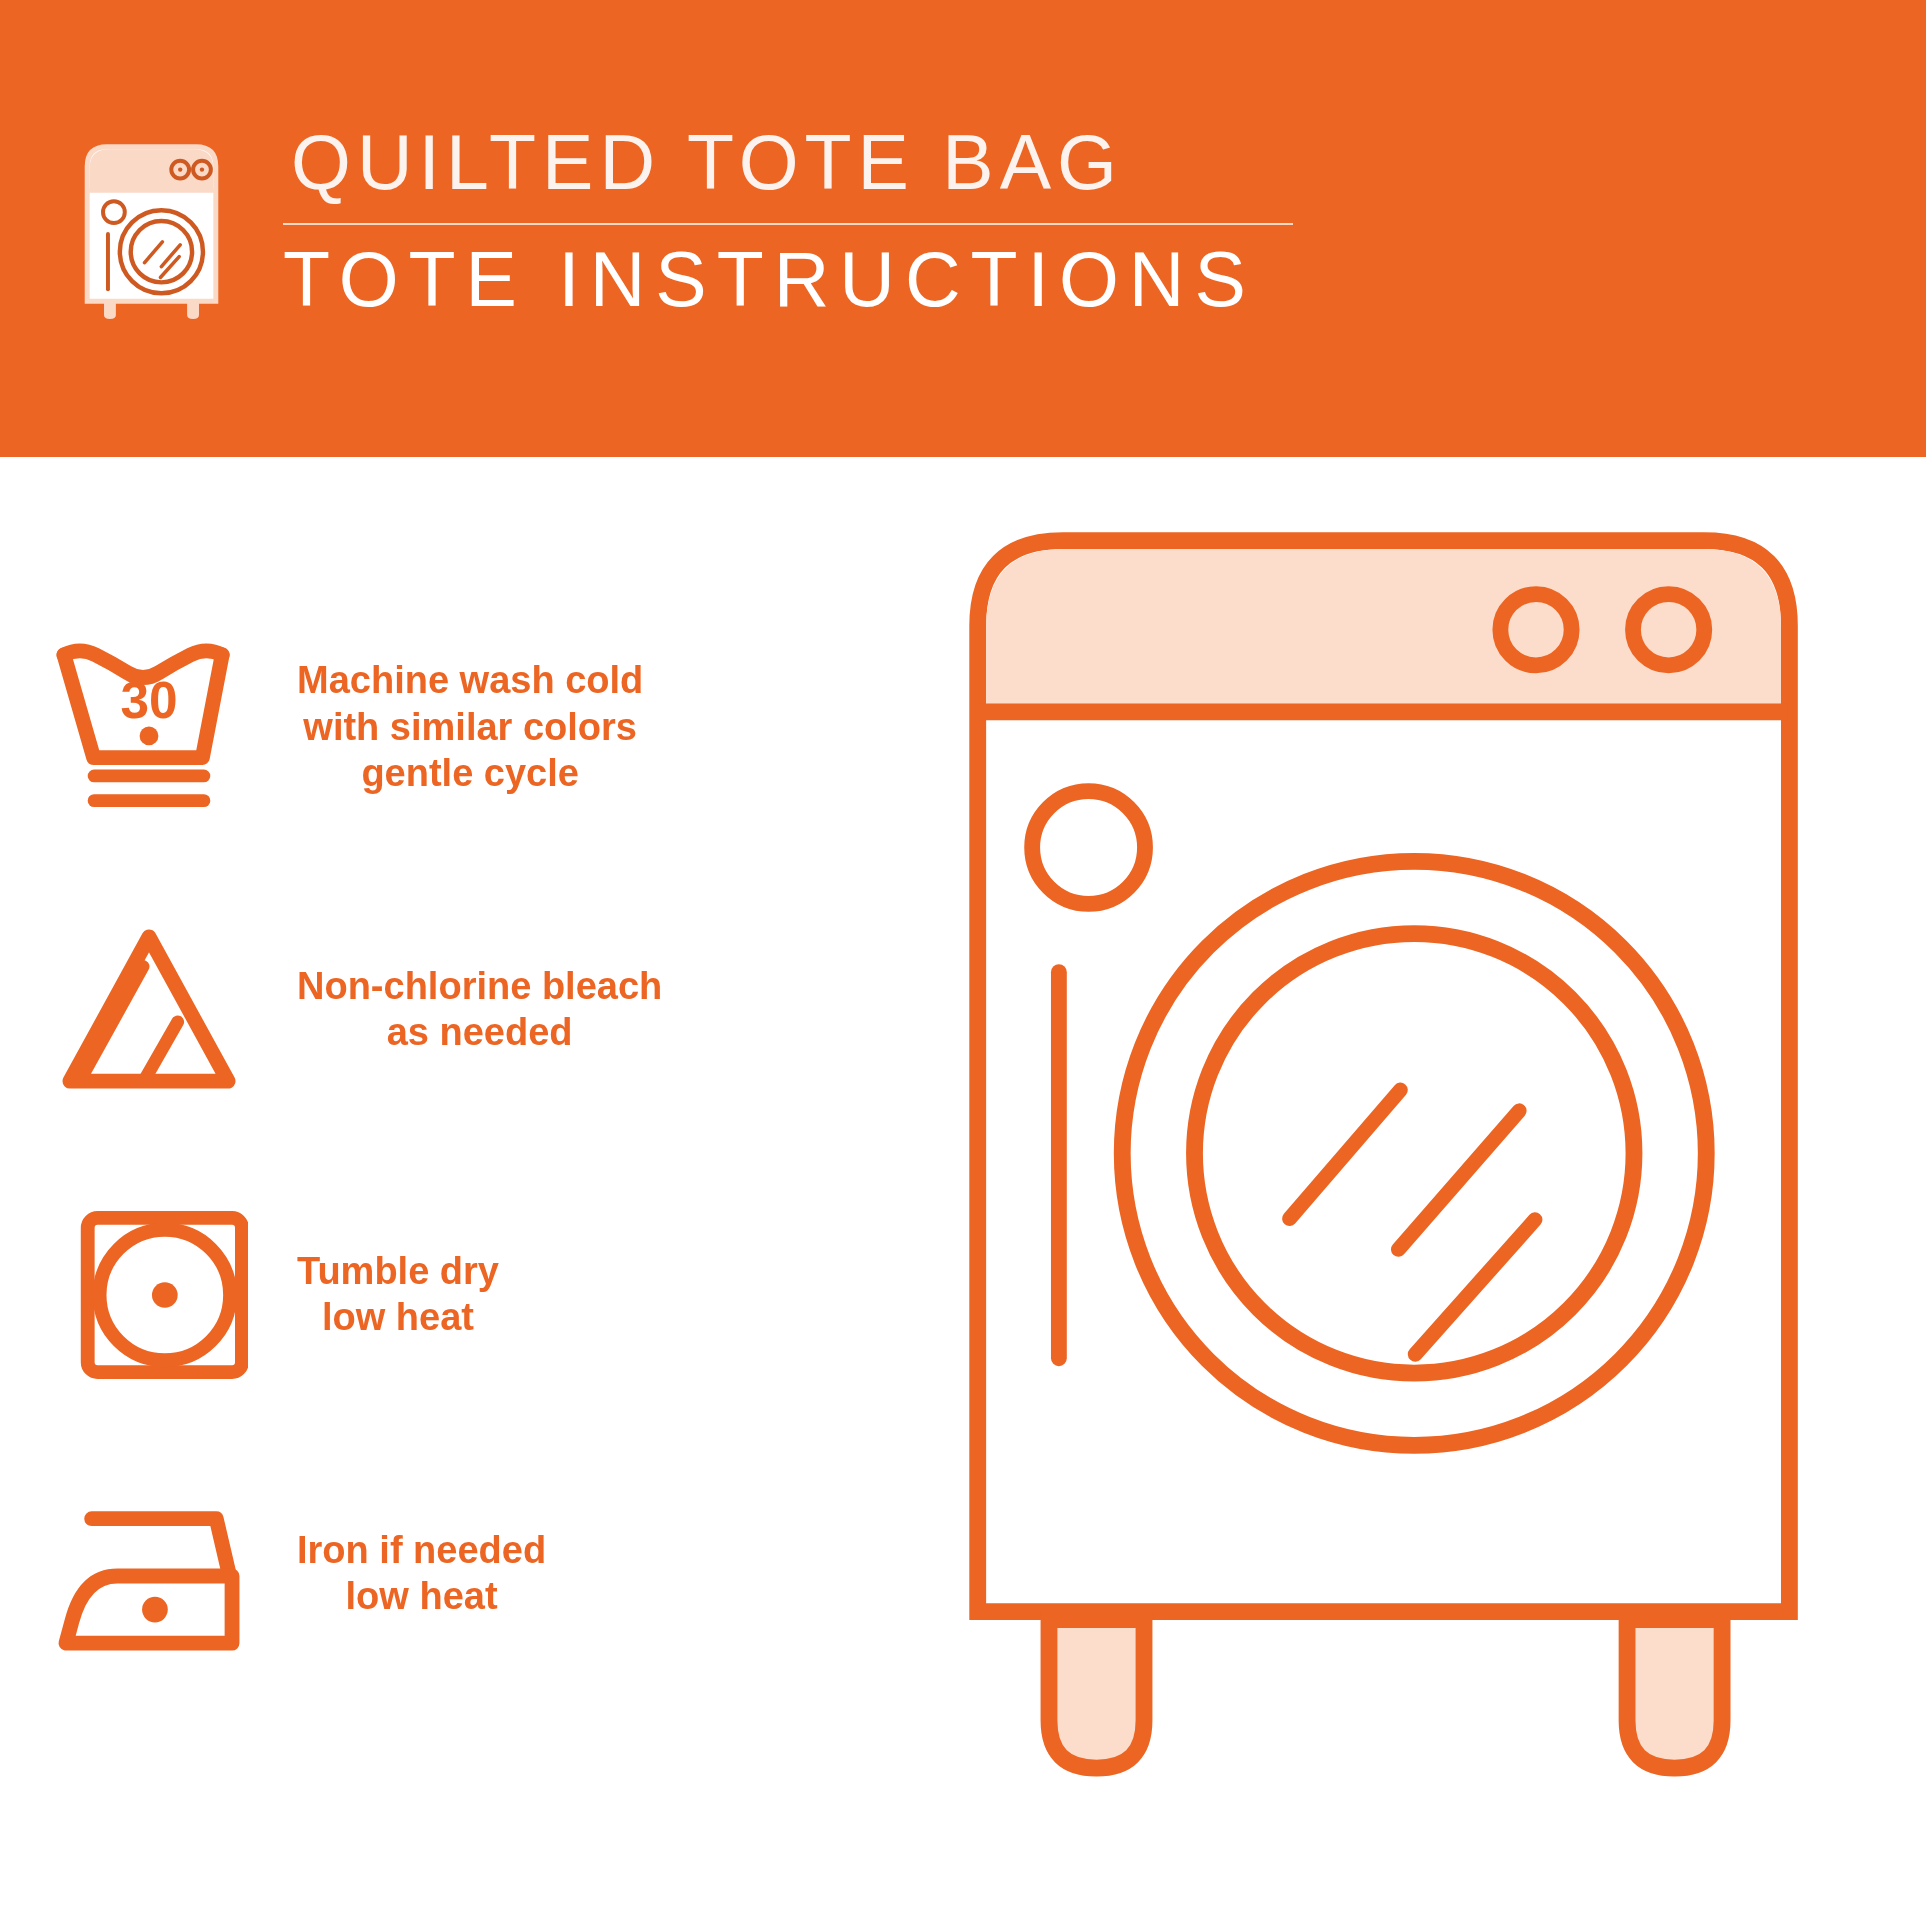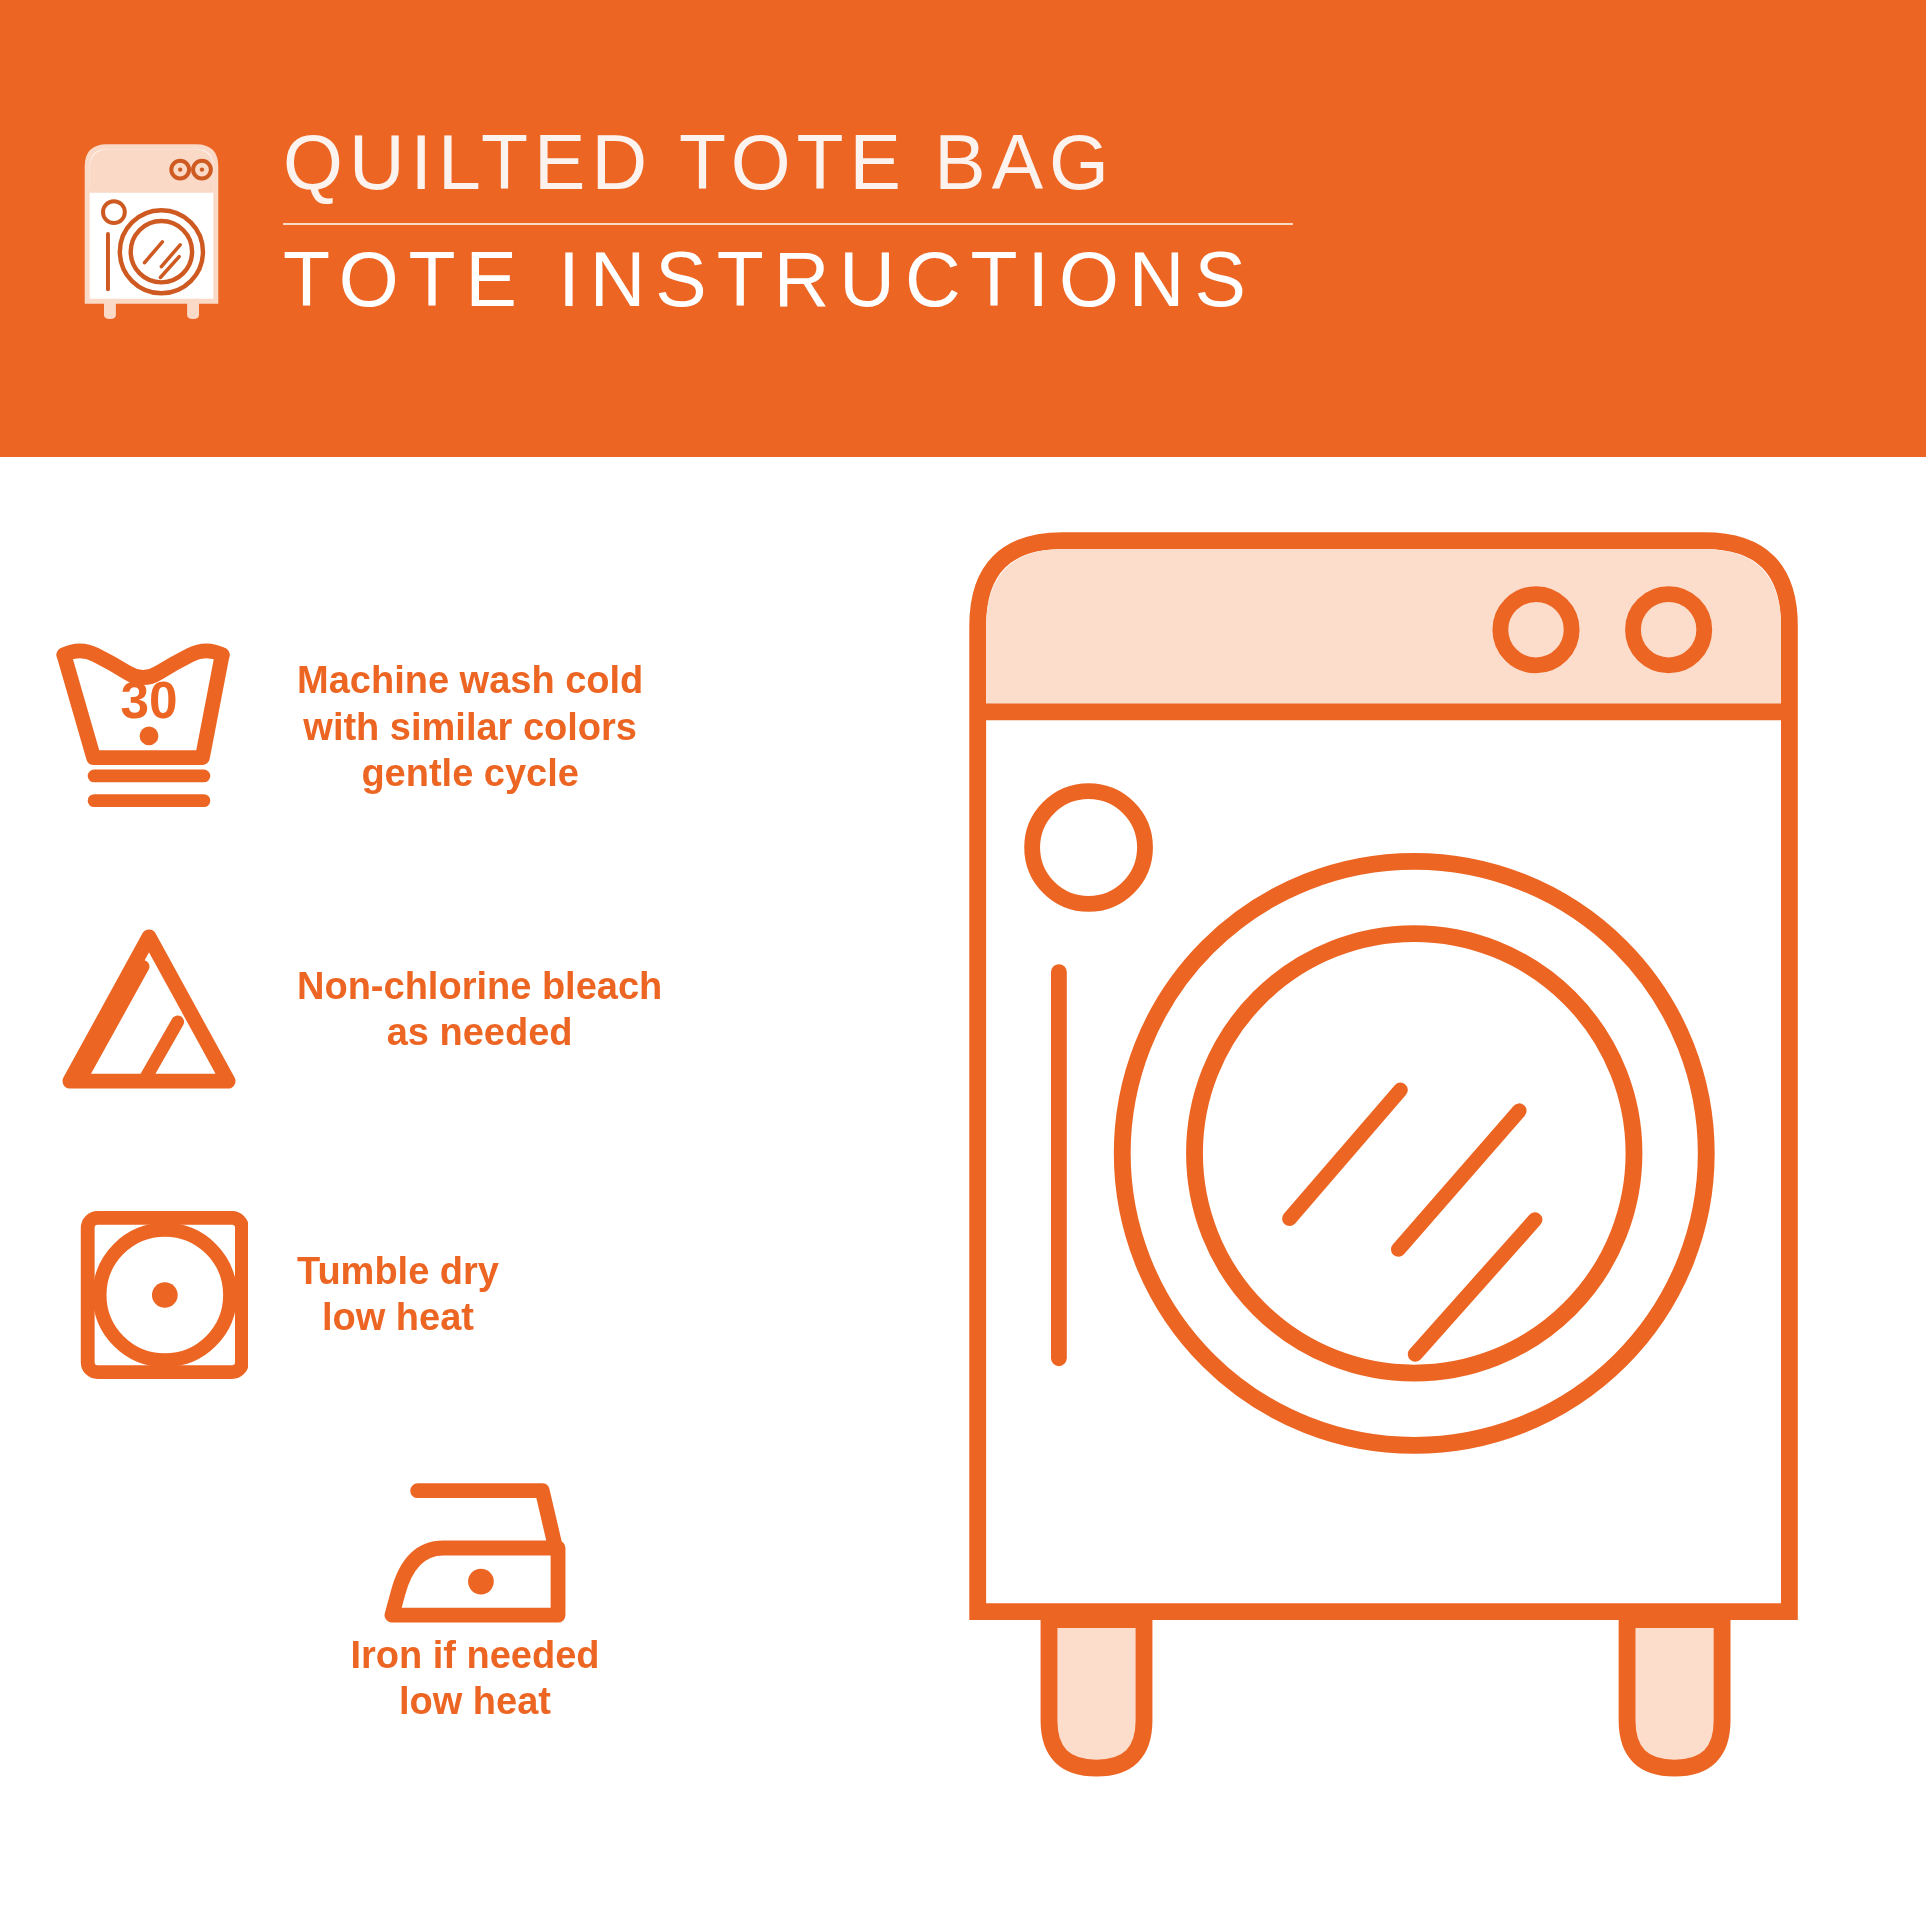--- a/index.html
+++ b/index.html
@@ -41,20 +41,21 @@
     top: 124px;
     width: 1030px;
   }
   #header-title-1 {
     font-size: 77px;
     letter-spacing: 6px;
     color: #FDF3EE;
     font-weight: 400;
     line-height: 1.0;
     white-space: nowrap;
+    margin-left: 8px;
   }
   #header-divider {
     margin: 22px 0 16px 0;
     width: 1010px;
     height: 2px;
     background: #FAD9C7;
   }
   #header-title-2 {
     font-size: 77px;
     letter-spacing: 10px;
@@ -92,21 +93,21 @@
     line-height: 1.22;
     color: #EC6523;
     font-weight: 700;
     letter-spacing: 0px;
     white-space: pre-line;
   }
 
   #care-row-0 { top: 156px;  height: 228px; }
   #care-row-1 { top: 438px;  height: 228px; }
   #care-row-2 { top: 723px;  height: 228px; }
-  #care-row-3 { top: 1002px; height: 228px; flex-direction: column; }
+  #care-row-3 { top: 1002px; height: 228px; }
 
   
   #machine-illustration {
     position: absolute;
     left: 950px;
     top: 495px;
     width: 976px;
     height: 1386px;
   }
 

